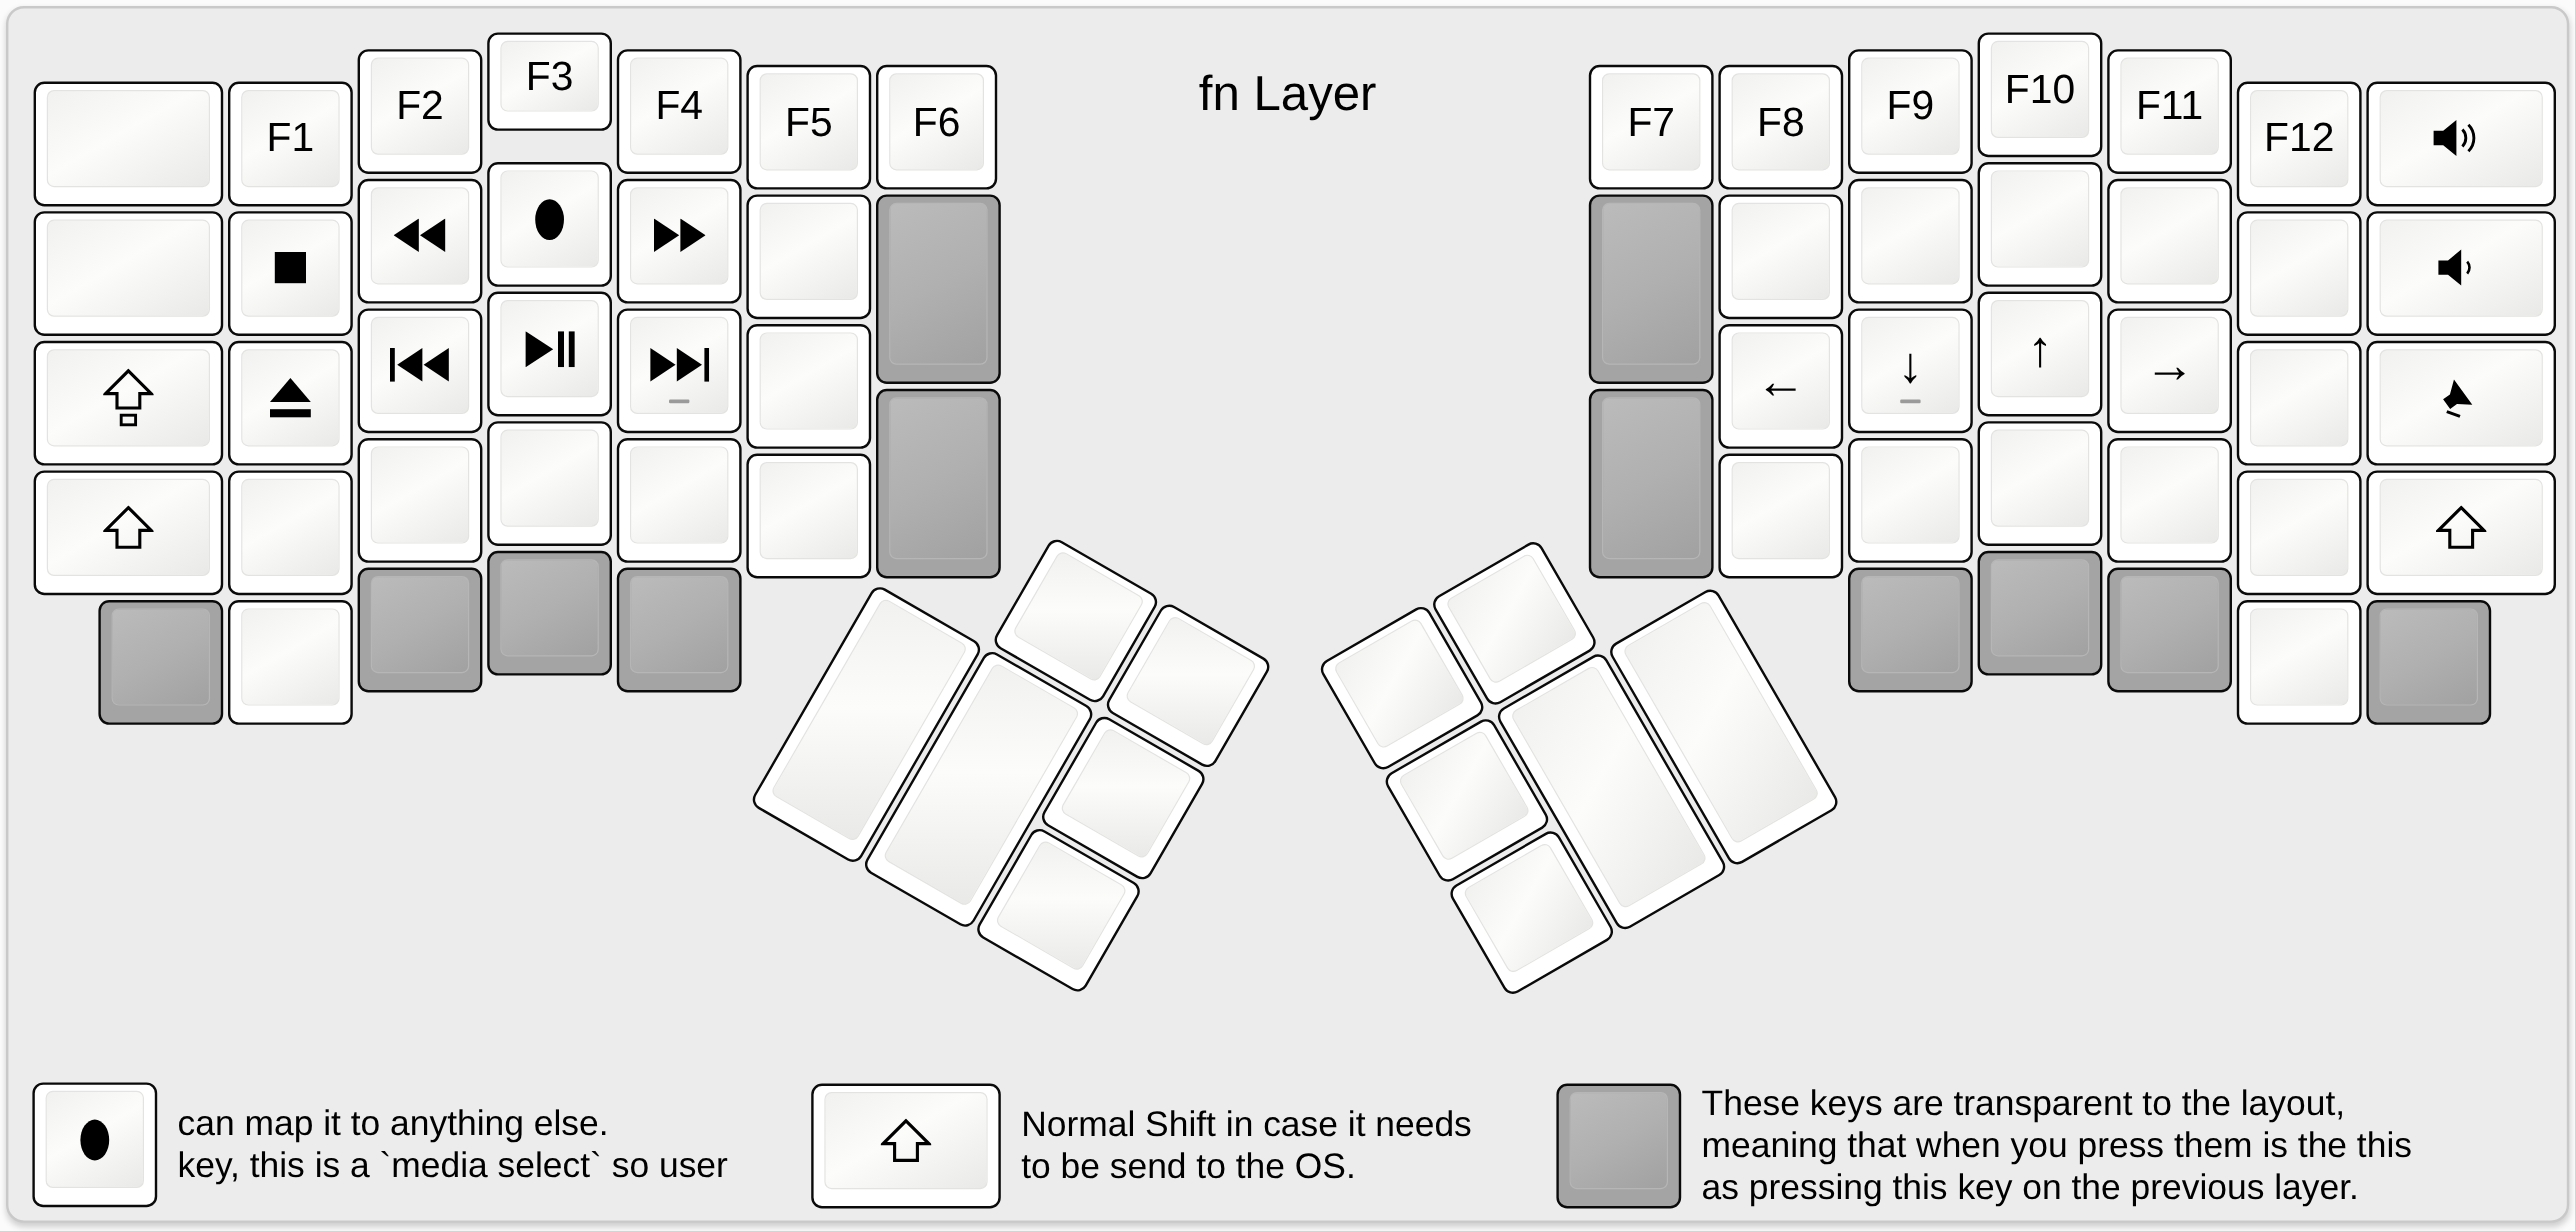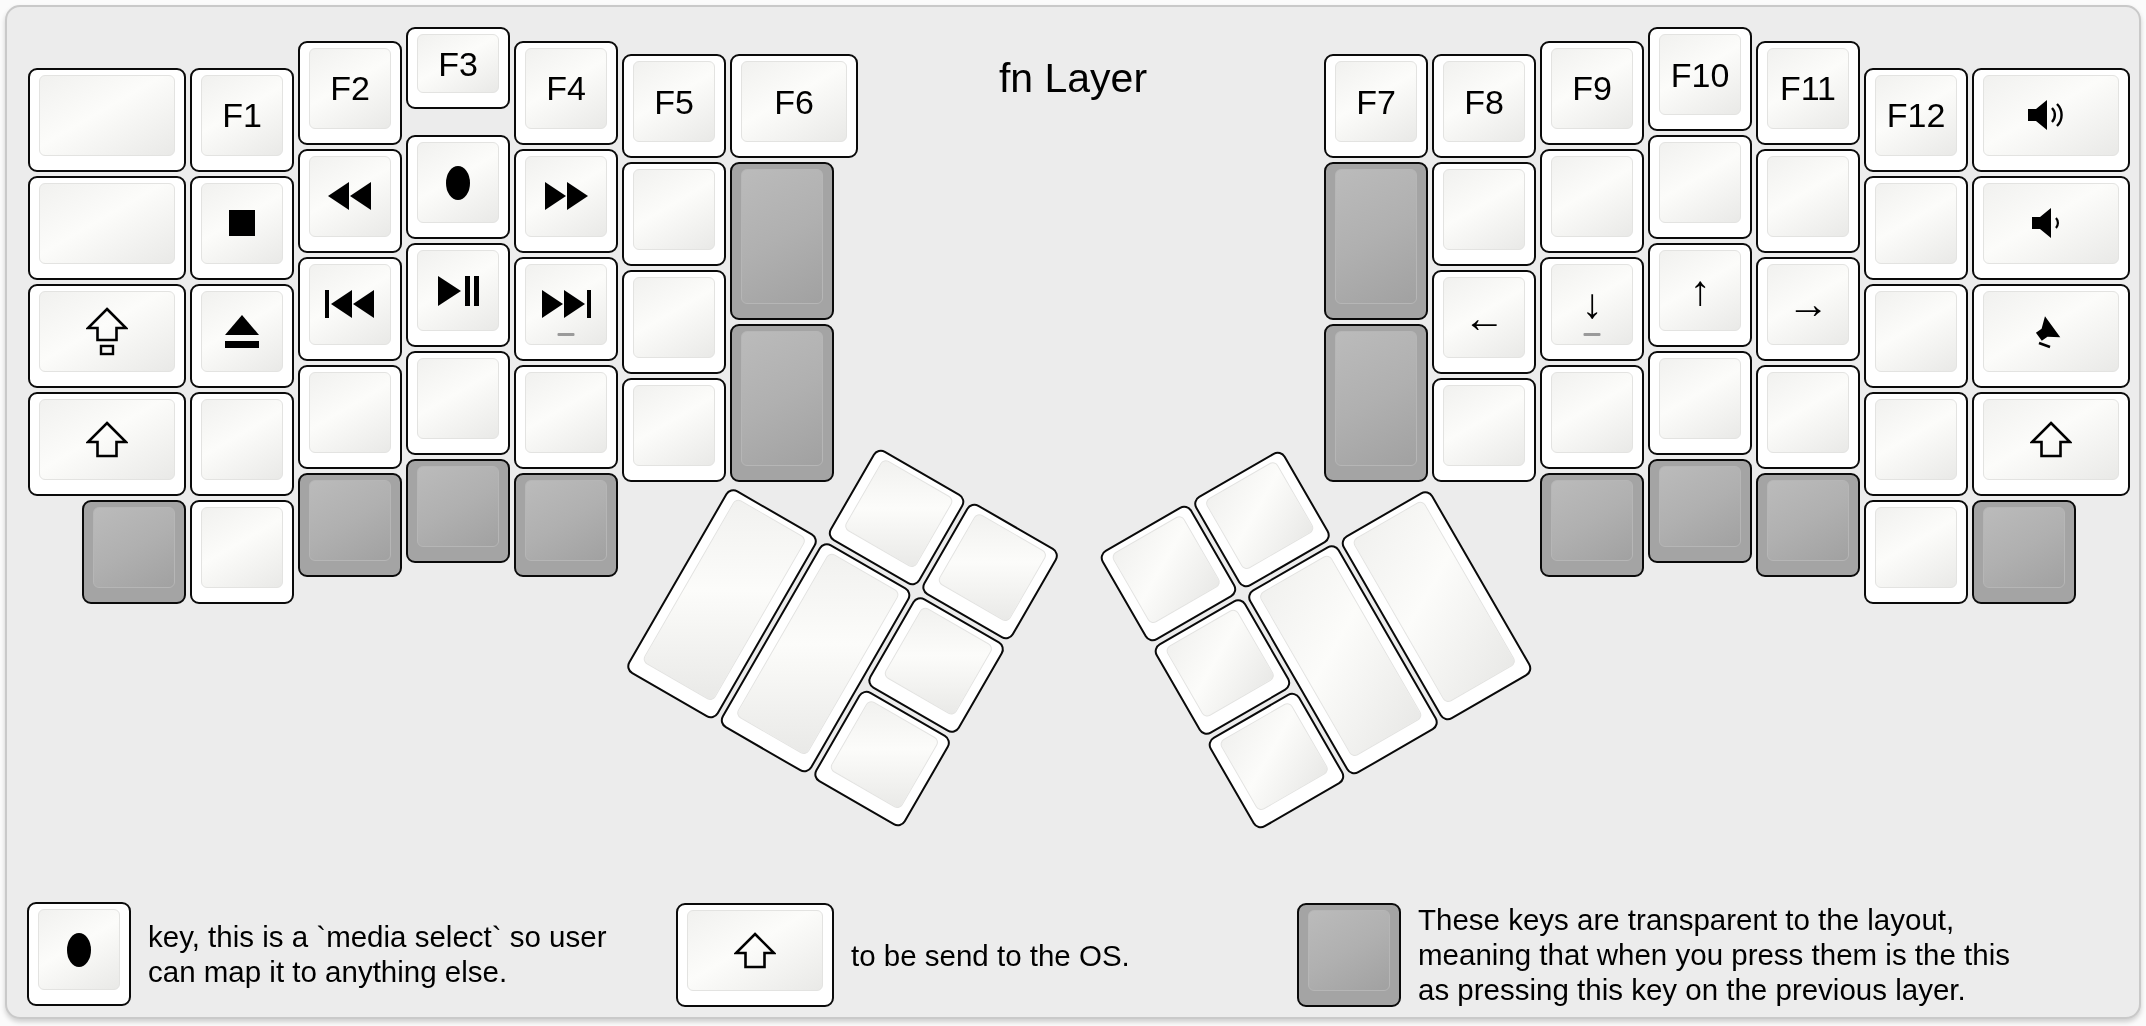--- a/index.html
+++ b/index.html
@@ -205,21 +205,21 @@
         </div>
         <div class="key white" style="width: 104px; height: 104px; left: 615px; top: 155px;">
           <div class="cap"></div>
         </div>
         <div class="key white" style="width: 104px; height: 104px; left: 615px; top: 263px;">
           <div class="cap"></div>
         </div>
         <div class="key white" style="width: 104px; height: 104px; left: 615px; top: 371px;">
           <div class="cap"></div>
         </div>
-        <div class="key white" style="width: 128px; height: 104px; left: 723px; top: 47px;">
+        <div class="key white" style="width: 101px; height: 104px; left: 723px; top: 47px;">
           <div class="cap">
             <span class="klabel">F6</span>
           </div>
         </div>
         <div class="key grey" style="width: 104px; height: 158px; left: 723px; top: 155px;">
           <div class="cap"></div>
         </div>
         <div class="key grey" style="width: 104px; height: 158px; left: 723px; top: 317px;">
           <div class="cap"></div>
         </div>
@@ -405,35 +405,36 @@
         <div class="legend-key">
             <div class="key white" style="width: 104px; height: 104px; position: relative;">
               <div class="cap">
                 <svg xmlns="http://www.w3.org/2000/svg" width="28" height="36">
                   <ellipse cx="14" cy="18" rx="12" ry="17" fill="#000"></ellipse>
                 </svg>
               </div>
             </div>
           </div>
         <div class="legend-text">
+          <div>can map it to anything else.</div>
           <div>key, this is a `media select` so user</div>
-          <div>can map it to anything else.</div>
         </div>
       </div>
       <div class="legend-entry" style="left:669px;top:896px;">
         <div class="legend-key">
             <div class="key white" style="width: 158px; height: 104px; position: relative;">
               <div class="cap">
                 <svg xmlns="http://www.w3.org/2000/svg" width="42" height="37">
                   <path d="M21 2 L40 21 L30.5 21 L30.5 35 L11.5 35 L11.5 21 L2 21 Z" fill="none" stroke="#000" stroke-width="2.6" stroke-linejoin="miter"></path>
                 </svg>
               </div>
             </div>
           </div>
         <div class="legend-text">
+          <div>Normal Shift in case it needs</div>
           <div>to be send to the OS.</div>
         </div>
       </div>
       <div class="legend-entry" style="left:1290px;top:895px;">
         <div class="legend-key">
             <div class="key grey" style="width: 104px; height: 104px; position: relative;">
               <div class="cap"></div>
             </div>
           </div>
         <div class="legend-text">

